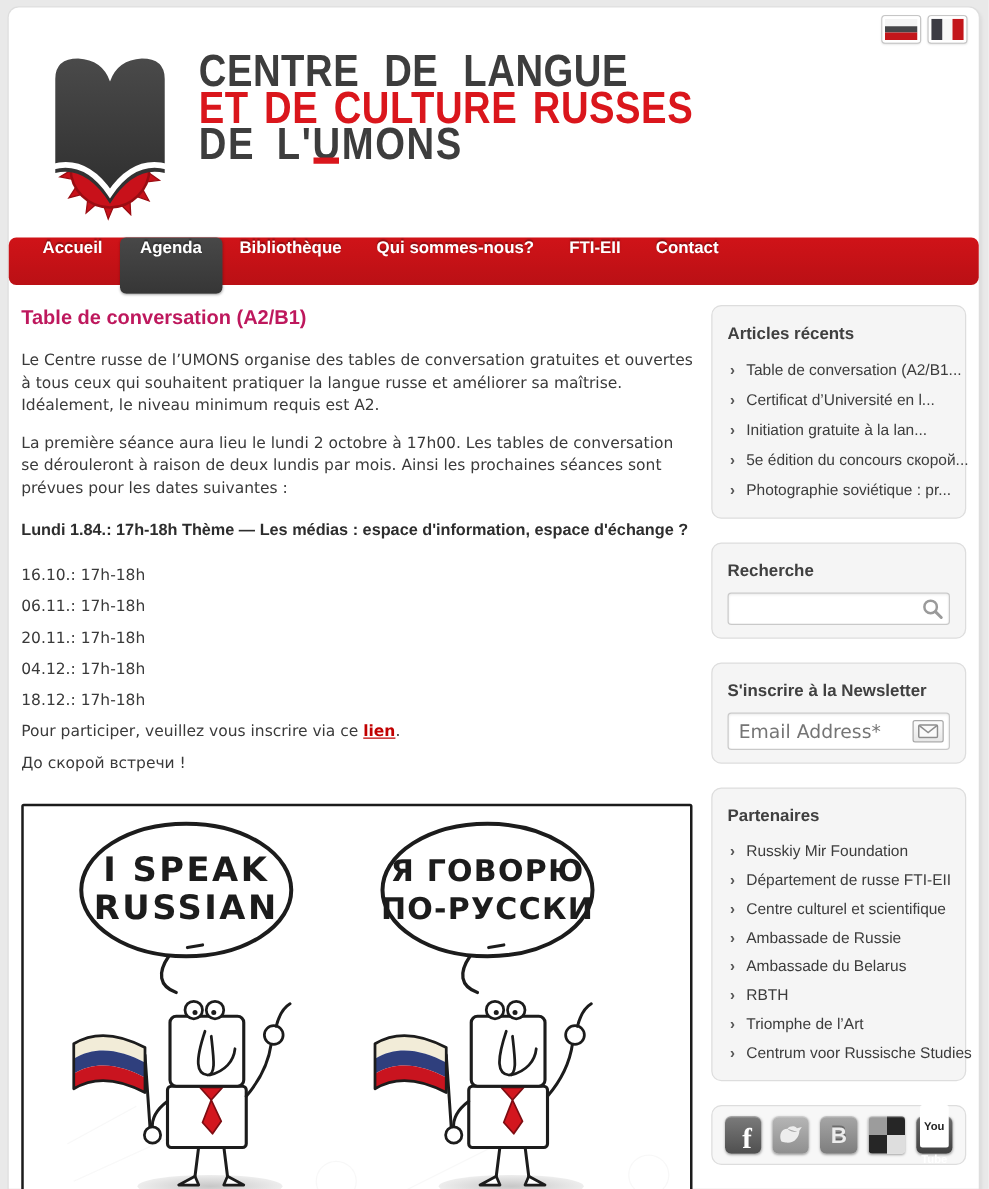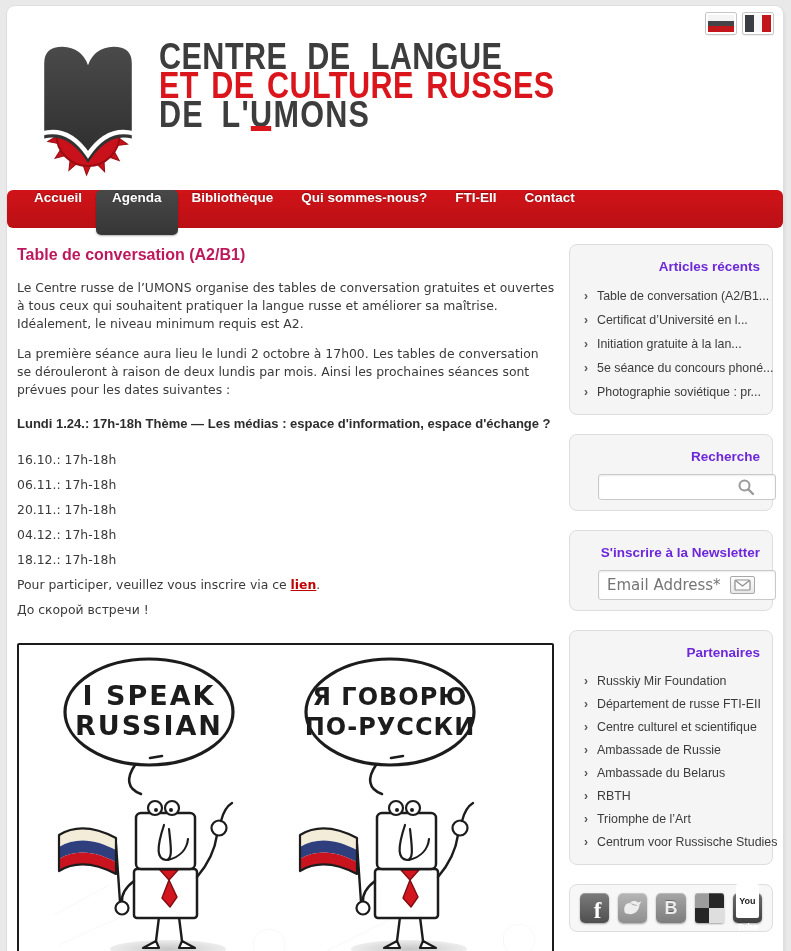--- a/index.html
+++ b/index.html
@@ -73,35 +73,35 @@
 
   figure.cartoon { margin:24px 0 0; padding:0; width:537px; border:2px solid #1b1b1b; border-radius:2px; background:#fff; }
   figure.cartoon svg { display:block; }
 
   
   aside { width:204px; margin-left:13px; }
   .box {
     background:#f5f5f5; border:1px solid #ddd; border-radius:8px;
     padding:12px 12px 10px; margin-bottom:19px;
   }
-  .box h3 { font:bold 13.5px "Liberation Sans", sans-serif; color:#6d28d9; margin:2px 0 10px;text-align:right; }
+  .box h3 { font:bold 13.5px "Liberation Sans", sans-serif; color:#404040; margin:2px 0 10px; }
   .side-list { list-style:none; margin:0; padding:0; }
   .side-list li { display:flex; gap:9px; padding:0 0 0 2px; }
   .side-list .arr { color:#555; font:bold 12px/24px "Liberation Sans", sans-serif; }
   .side-list a {
     font:12.4px/24px "Liberation Sans", sans-serif; color:#3c3c3c; text-decoration:none; white-space:nowrap;
   }
   .partners .side-list a { line-height:23px; }
   .partners .side-list .arr { line-height:23px; }
 
   .inputwrap { position:relative; }
   .inputwrap input {
     width:100%; height:26px; border:1px solid #c9c9c9; border-radius:3px;
     padding:0 26px 0 8px; font:12.5px "DejaVu Sans", sans-serif; color:#333;
-    box-shadow:inset 0 1px 2px rgba(0,0,0,.08); outline:none; background:#fff;margin-left:16px;
+    box-shadow:inset 0 1px 2px rgba(0,0,0,.08); outline:none; background:#fff;
   }
   .search-icon { position:absolute; right:5px; top:4px; cursor:pointer; }
 
   .newsletter .inputwrap input { height:30px; font-size:15px; color:#444; padding-right:34px; }
   .mail-btn {
     position:absolute; right:5px; top:6px; width:25px; height:18px; padding:0;
     background:linear-gradient(#fdfdfd,#e7e7e7); border:1px solid #a8a8a8; border-radius:2px;
     display:flex; align-items:center; justify-content:center; cursor:pointer;
   }
 
@@ -206,21 +206,21 @@
           <a>Contact</a>
         </li>
     </ul>
   </nav>
 
   <div class="content">
     <main>
       <h2>Table de conversation (A2/B1)</h2>
       <p>Le Centre russe de l’UMONS organise des tables de conversation gratuites et ouvertes à tous ceux qui souhaitent pratiquer la langue russe et améliorer sa maîtrise. Idéalement, le niveau minimum requis est A2.</p>
       <p>La première séance aura lieu le lundi 2 octobre à 17h00. Les tables de conversation se dérouleront à raison de deux lundis par mois. Ainsi les prochaines séances sont prévues pour les dates suivantes :</p>
-      <p class="sched">Lundi 1.24.: 17h-18h Thème — Les médias : espace d'information, espace d'échange ?</p>
+      <p class="sched">Lundi 1.84.: 17h-18h Thème — Les médias : espace d'information, espace d'échange ?</p>
       <p class="date">16.10.: 17h-18h</p>
       <p class="date">06.11.: 17h-18h</p>
       <p class="date">20.11.: 17h-18h</p>
       <p class="date">04.12.: 17h-18h</p>
       <p class="date">18.12.: 17h-18h</p>
       <p class="participate"><span>Pour participer, veuillez vous inscrire via ce </span><a class="lien">lien</a><span>.</span></p>
       <p>До скорой встречи !</p>
 
       <figure class="cartoon">
         <svg width="533" height="330" viewBox="0 0 533 330" font-family="&quot;DejaVu Sans&quot;, sans-serif">
@@ -299,21 +299,21 @@
           <li>
               <span class="arr">›</span>
               <a>Certificat d’Université en l...</a>
             </li>
           <li>
               <span class="arr">›</span>
               <a>Initiation gratuite à la lan...</a>
             </li>
           <li>
               <span class="arr">›</span>
-              <a>5e séance du concours phoné...</a>
+              <a>5e édition du concours скорой...</a>
             </li>
           <li>
               <span class="arr">›</span>
               <a>Photographie soviétique : pr...</a>
             </li>
         </ul>
       </section>
 
       <section class="box">
         <h3>Recherche</h3>

